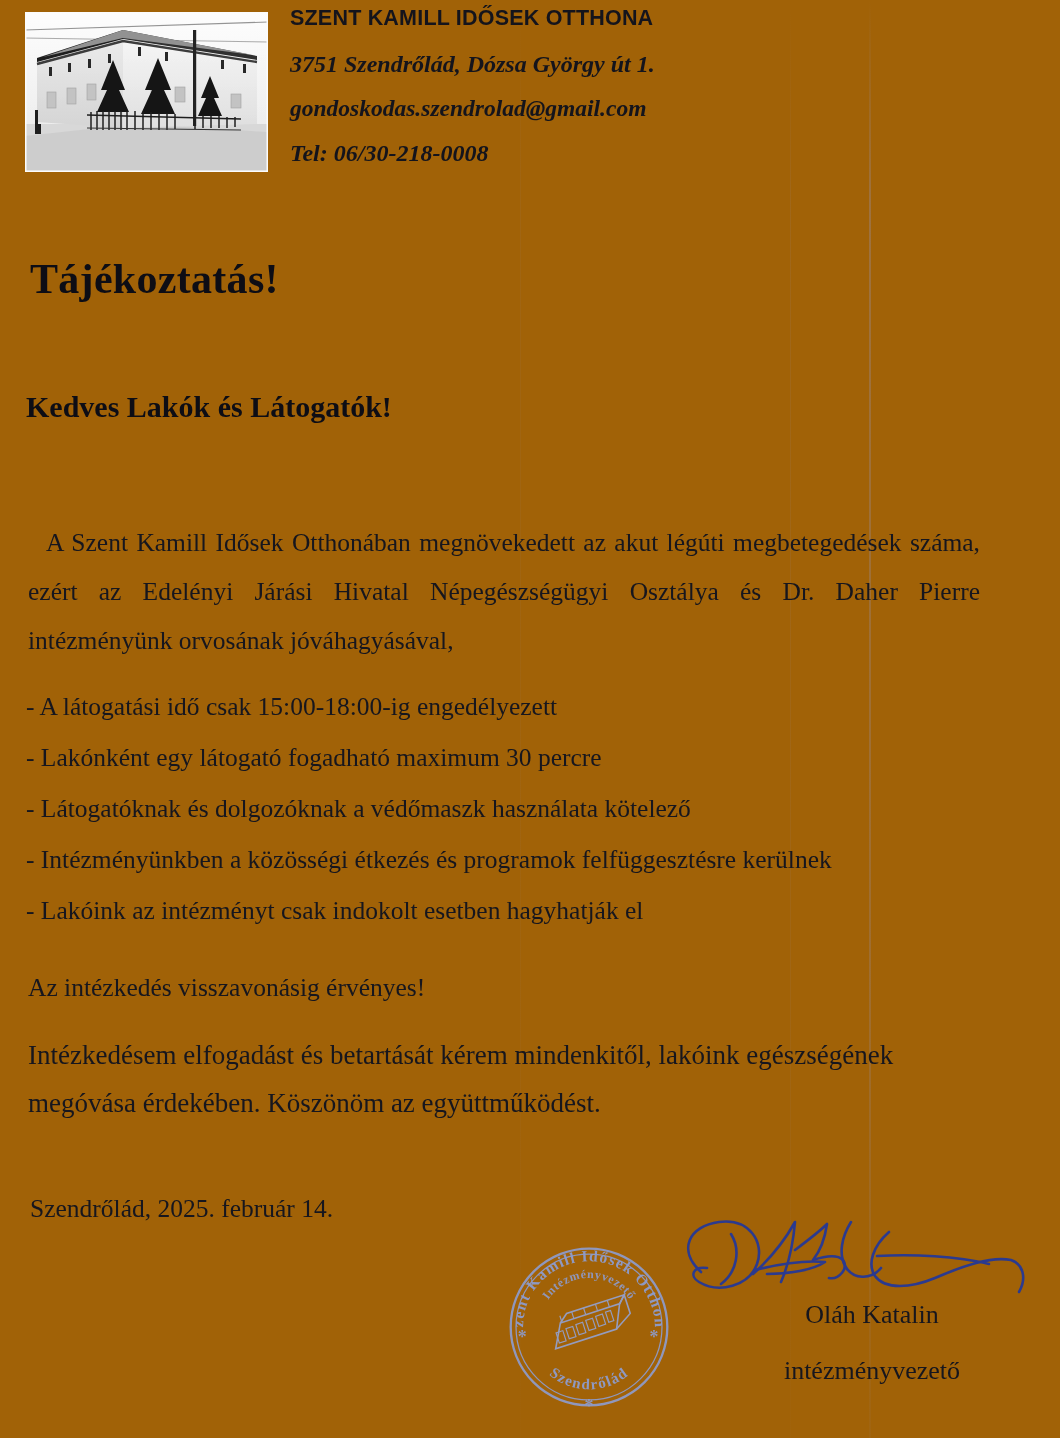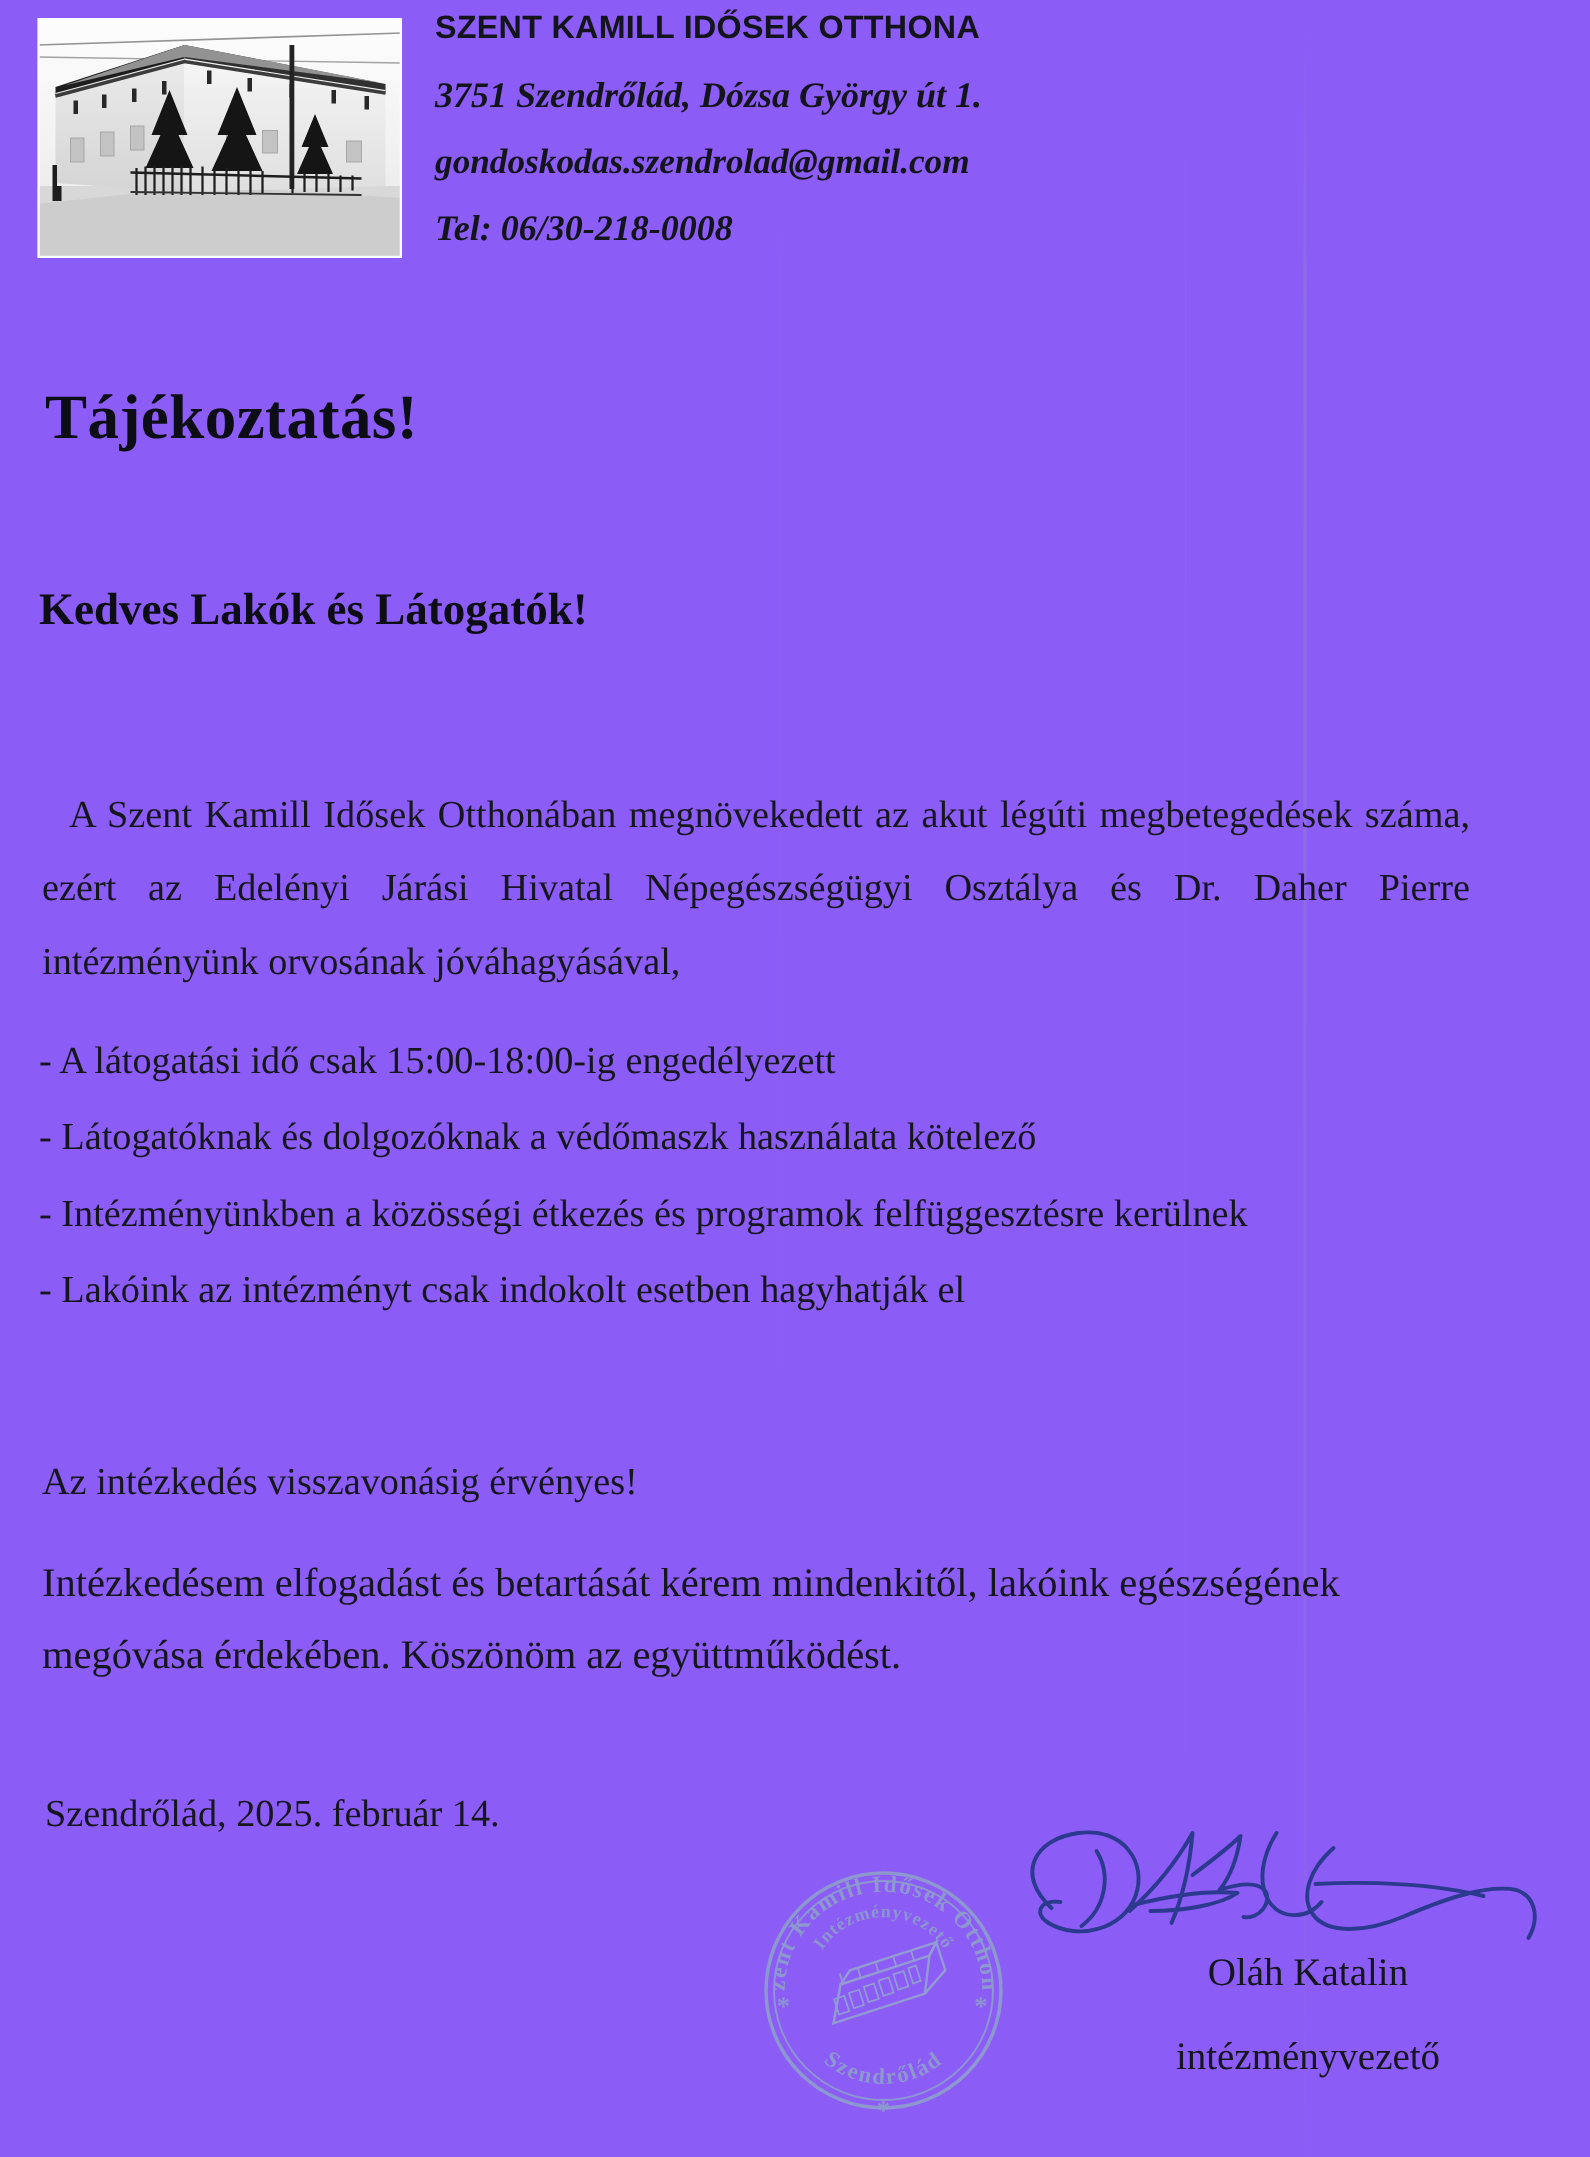--- a/index.html
+++ b/index.html
@@ -11,21 +11,21 @@
   body {
     font-family: "Liberation Serif", "DejaVu Serif", serif;
     color: #111118;
   }
 
   .page {
     position: relative;
     width: 1060px;
     height: 1438px;
     margin: 0 auto;
-    background: #8b5cf6;
+    background: #a16207;
     overflow: hidden;
   }
 
   
   .scan-streak {
     position: absolute;
     top: 0;
     bottom: 0;
     width: 2px;
     background: linear-gradient(to bottom, rgba(150,150,190,0.00), rgba(150,150,190,0.30) 14%, rgba(150,150,190,0.22) 70%, rgba(150,150,190,0.05));
@@ -332,20 +332,21 @@
   <div class="salutation">Kedves Lakók és Látogatók!</div>
 
   <div class="body-block">
     <p class="intro-par">
       <span>A Szent Kamill Idősek Otthonában megnövekedett az akut légúti megbetegedések száma, ezért az Edelényi Járási Hivatal Népegészségügyi Osztálya és Dr. Daher Pierre intézményünk orvosának jóváhagyásával,</span>
     </p>
   </div>
 
   <div class="measures">
     <div class="measure-item">- A látogatási idő csak 15:00-18:00-ig engedélyezett</div>
+    <div class="measure-item">- Lakónként egy látogató fogadható maximum 30 percre</div>
     <div class="measure-item">- Látogatóknak és dolgozóknak a védőmaszk használata kötelező</div>
     <div class="measure-item">- Intézményünkben a közösségi étkezés és programok felfüggesztésre kerülnek</div>
     <div class="measure-item">- Lakóink az intézményt csak indokolt esetben hagyhatják el</div>
   </div>
 
   <div class="closing">
     <div class="closing-line-1">Az intézkedés visszavonásig érvényes!</div>
     <p class="closing-par">
       <span>Intézkedésem elfogadást és betartását kérem mindenkitől, lakóink egészségének</span>
       <span class="last-line">megóvása érdekében. Köszönöm az együttműködést.</span>

